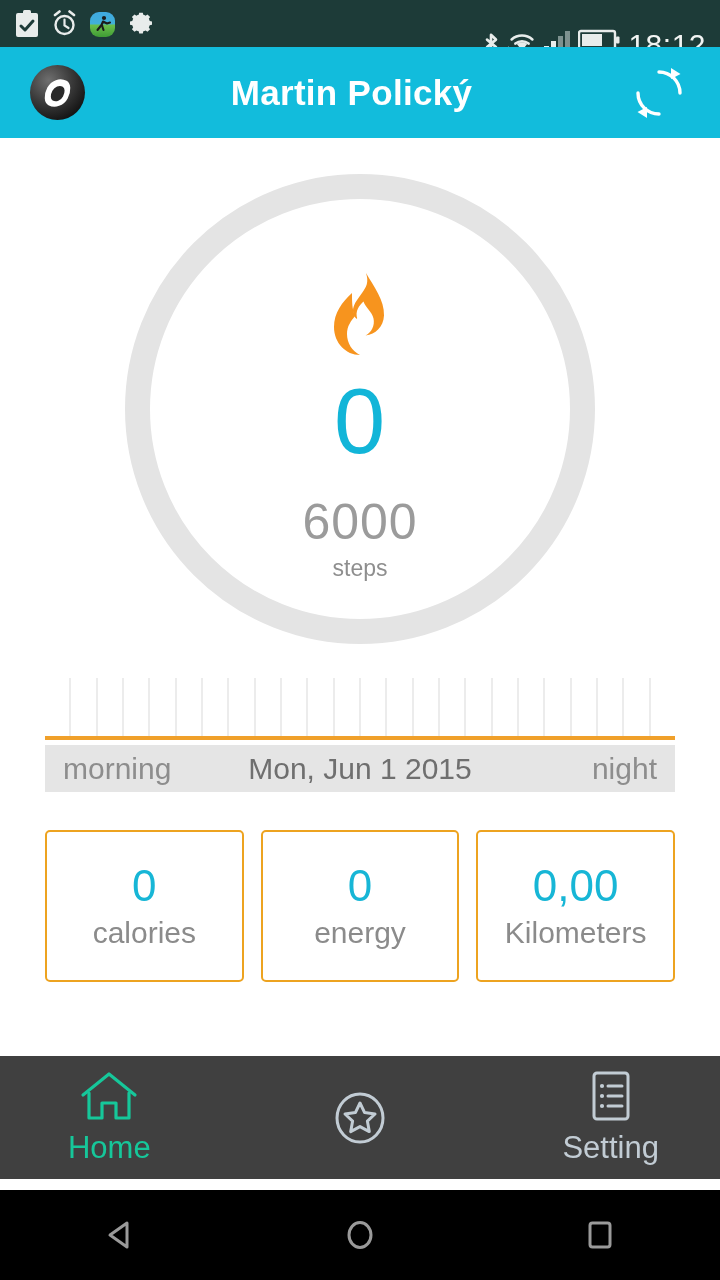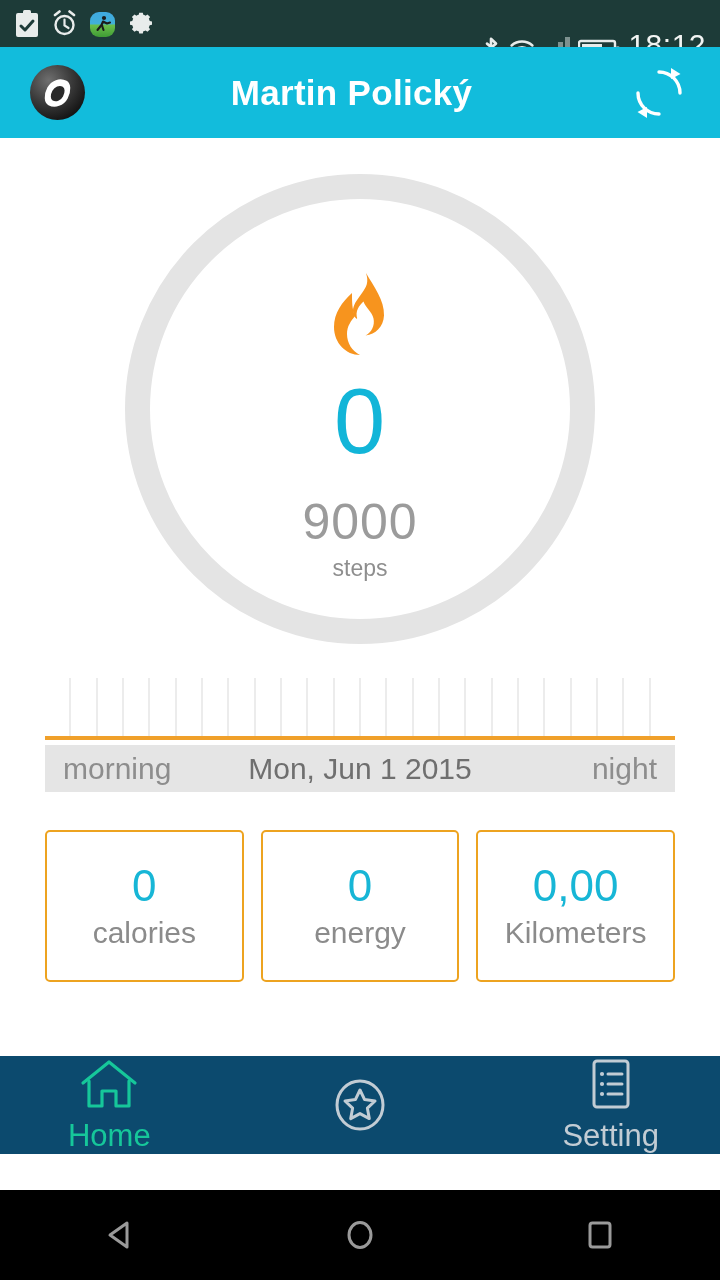--- a/index.html
+++ b/index.html
@@ -11,21 +11,21 @@
   }
   #phone { position:relative; width:720px; height:1280px; background:#fff; }
 
   
   .statusbar{
     position:absolute; left:0; top:0; width:720px; height:47px;
     background:#1d3b38; display:flex; align-items:center;
     padding:0 14px;
   }
   .sb-left{ display:flex; align-items:center; gap:11px; }
-  .sb-right{ margin-left:auto; display:flex; align-items:flex-end; gap:5px;margin-top:42px; }
+  .sb-right{ margin-left:auto; display:flex; align-items:flex-start; gap:5px;margin-top:42px; }
   .sb-ico{ display:block; }
   .sb-clock{
     color:#f2f4f3; font-size:30px; letter-spacing:.5px;
     font-family:"Liberation Sans", sans-serif; padding-left:3px;
   }
 
   
   .appbar{
     position:absolute; left:0; top:47px; width:720px; height:91px;
     background:#12bcdc;
@@ -122,22 +122,22 @@
   .card{
     flex:1 1 0; height:152px; border:2px solid #eda320; border-radius:5px;
     background:#fff; display:flex; flex-direction:column;
     align-items:center; justify-content:center; gap:10px;
   }
   .card-val{ color:#17b6d6; font-size:44px; font-weight:300; line-height:1; }
   .card-lbl{ color:#8b8b8b; font-size:30px; font-weight:300; line-height:1; }
 
   
   .bottomnav{
-    position:absolute; left:0; top:1056px; width:720px; height:98px;
-    background:#0c4a6e; display:flex;gap:32px;
+    position:absolute; left:0; top:1056px; width:720px; height:123px;
+    background:#404040; display:flex;gap:32px;
   }
   .nav-item{
     flex:1 1 0; display:flex; flex-direction:column;
     align-items:center; justify-content:center; gap:7px;
   }
   .nav-lbl{ font-size:31px; font-weight:300; color:#c2ccd4; }
   .nav-item.active .nav-lbl{ color:#16c79a; }
 
   
   .sysnav{
@@ -228,21 +228,21 @@
 
     <div class="ring-wrap">
       <div class="ring"></div>
       <div class="ring-inner">
         <svg class="flame" viewBox="0 0 64 88">
           <path fill="#f7941e" d="M38 2c3 9 .5 14-4 20-5.5 7.5-9 12-9 18 0 4 2 7 4.5 8.5-3-9 2-14 6-18 2 6 8.5 10 10 17 1.5 7-2 14-8 17 10-1 18-9 18.5-20C56.5 29 46 16 38 2z"></path>
           <path fill="#f7941e" d="M24 22C14 31 6 42 6 56c0 16 12 28 26 28-8-4-13-12-13-21 0-8 4-13 8-18-3-7-3-15-3-23z"></path>
           <path fill="#ffffff" d="M32 44c-3.5 4-7 8.5-7 14.5 0 6 3.5 10 7.5 11.5-2.5-3-3.5-6-3-9 .5-3.5 3-6 5-8.5-2-2.5-2.7-5.5-2.5-8.5z"></path>
         </svg>
         <div class="cur-val">0</div>
-        <div class="goal-val">9000</div>
+        <div class="goal-val">6000</div>
         <div class="goal-unit">steps</div>
       </div>
     </div>
 
     <div class="timeline">
       <div class="gridlines">
         <span></span>
           <span></span>
           <span></span>
           <span></span>

